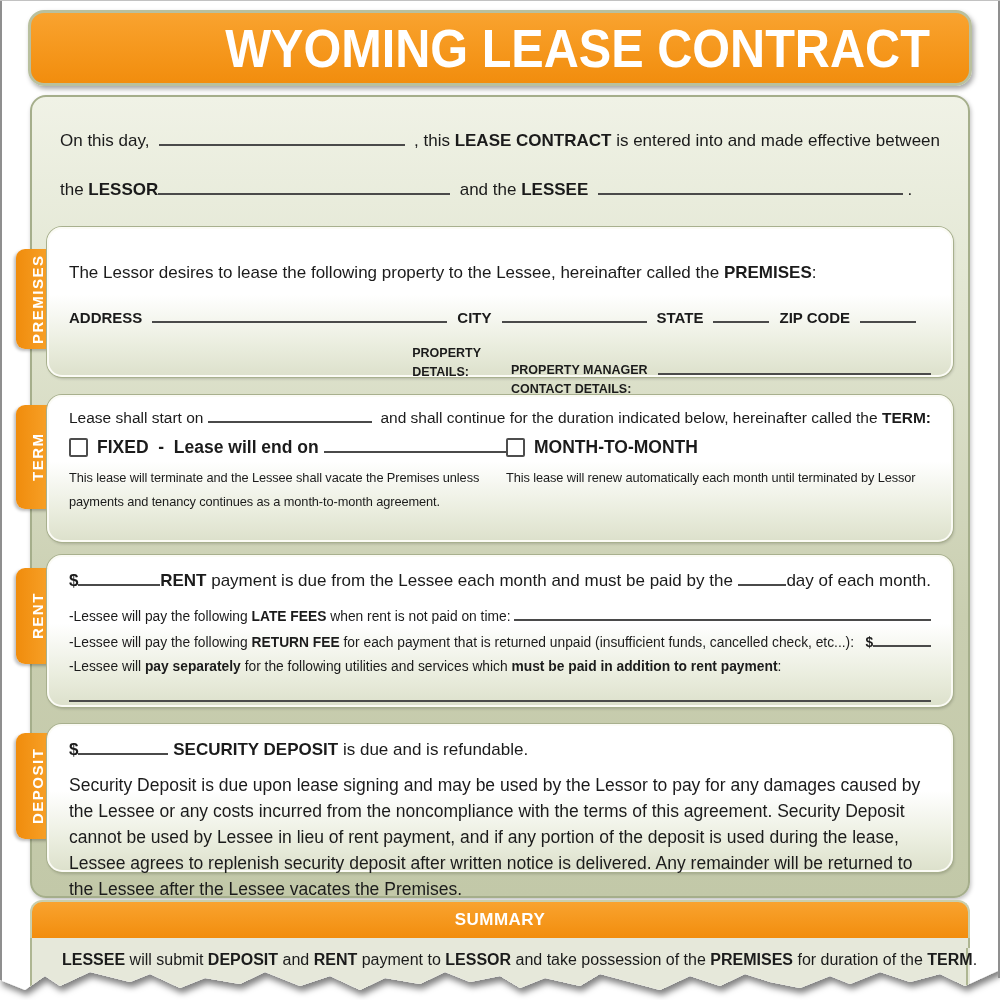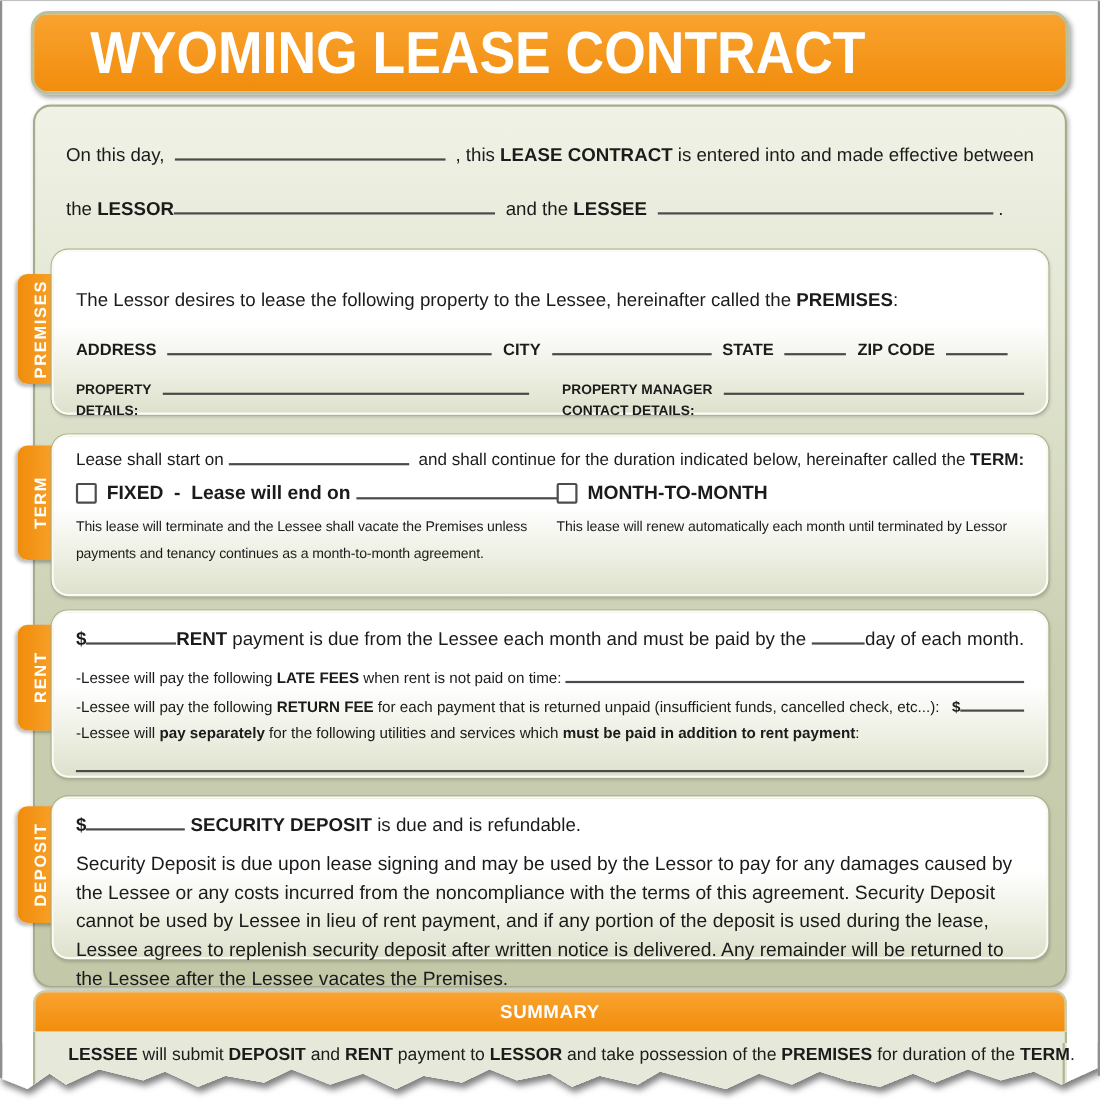--- a/index.html
+++ b/index.html
@@ -4,21 +4,21 @@
 <style>
   html,body{margin:0;padding:0;}
   body{width:1000px;height:1000px;position:relative;background:#ffffff;
        font-family:"Liberation Sans",sans-serif;color:#1b1b1b;overflow:hidden;}
   .edge{position:absolute;top:0;width:2px;height:978px;background:#8f8f8f;z-index:8;}
   .edge-l{left:0;} .edge-r{right:0;}
   .edge-t{position:absolute;top:0;left:0;width:1000px;height:1px;background:#c2c2c2;z-index:8;}
 
   .title-bar{position:absolute;left:28px;top:10px;width:944px;height:76px;box-sizing:border-box;
     background:linear-gradient(180deg,#f9a32f 0%,#f28d0d 100%);
-    border:3px solid #b9c09e;border-radius:16px;display:flex;align-items:center;justify-content:flex-start;
+    border:3px solid #b9c09e;border-radius:16px;display:flex;align-items:center;justify-content:flex-end;
     box-shadow:2px 3px 5px rgba(0,0,0,.35);padding-left:12px;}
   .title-text{font-weight:bold;font-size:54px;color:#fff;letter-spacing:0;transform:scaleX(.9);white-space:nowrap;}
 
   .container{position:absolute;left:30px;top:95px;width:940px;height:803px;box-sizing:border-box;
     background:linear-gradient(180deg,#f0f2e6 0%,#e4e8d5 22%,#c9ceb0 65%,#c2c8a8 100%);
     border:2px solid #a5ae8b;border-radius:16px;box-shadow:1px 2px 4px rgba(0,0,0,.25);}
 
   .intro{position:absolute;left:28px;right:28px;top:34px;font-size:17px;}
   .seg{display:flex;align-items:baseline;white-space:pre;text-align:center;}
   .seg span{white-space:pre;}
@@ -46,21 +46,21 @@
   .tab-term{top:308px;height:104px;}
   .tab-rent{top:471px;height:96px;}
   .tab-deposit{top:636px;height:106px;}
 
   .heading{font-size:17px;margin:2px 0 26px;}
   .fields-row{display:flex;align-items:baseline;font-weight:bold;font-size:15px;margin-bottom:18px;white-space:pre;}
   .fields-row .blank{margin:0 10px;}
   .details-row{display:flex;align-items:flex-end;font-size:12.5px;font-weight:bold;line-height:1.5;}
   .details-col{display:flex;align-items:flex-end;}
   .details-col .blank{flex:1 1 auto;margin:0 0 3px 10px;}
-  .col-a{width:412px;}
+  .col-a{width:412px;flex-direction:column;}
   .col-b{flex:1;margin-left:30px;}
 
   .term-line{font-size:15.5px;margin-bottom:10px;}
   .cb-area{display:flex;}
   .cb-col-l{width:437px;}
   .cb-col-r{flex:1;}
   .cb-row{display:flex;align-items:center;gap:9px;margin-bottom:8px;}
   .cb-row .seg{font-size:17.5px;flex:1;}
   .checkbox{width:19px;height:19px;box-sizing:border-box;border:2px solid #4d4d4d;background:#fff;border-radius:2px;flex:0 0 auto;}
   .fine{font-size:12.8px;letter-spacing:-.1px;line-height:24px;white-space:nowrap;}

